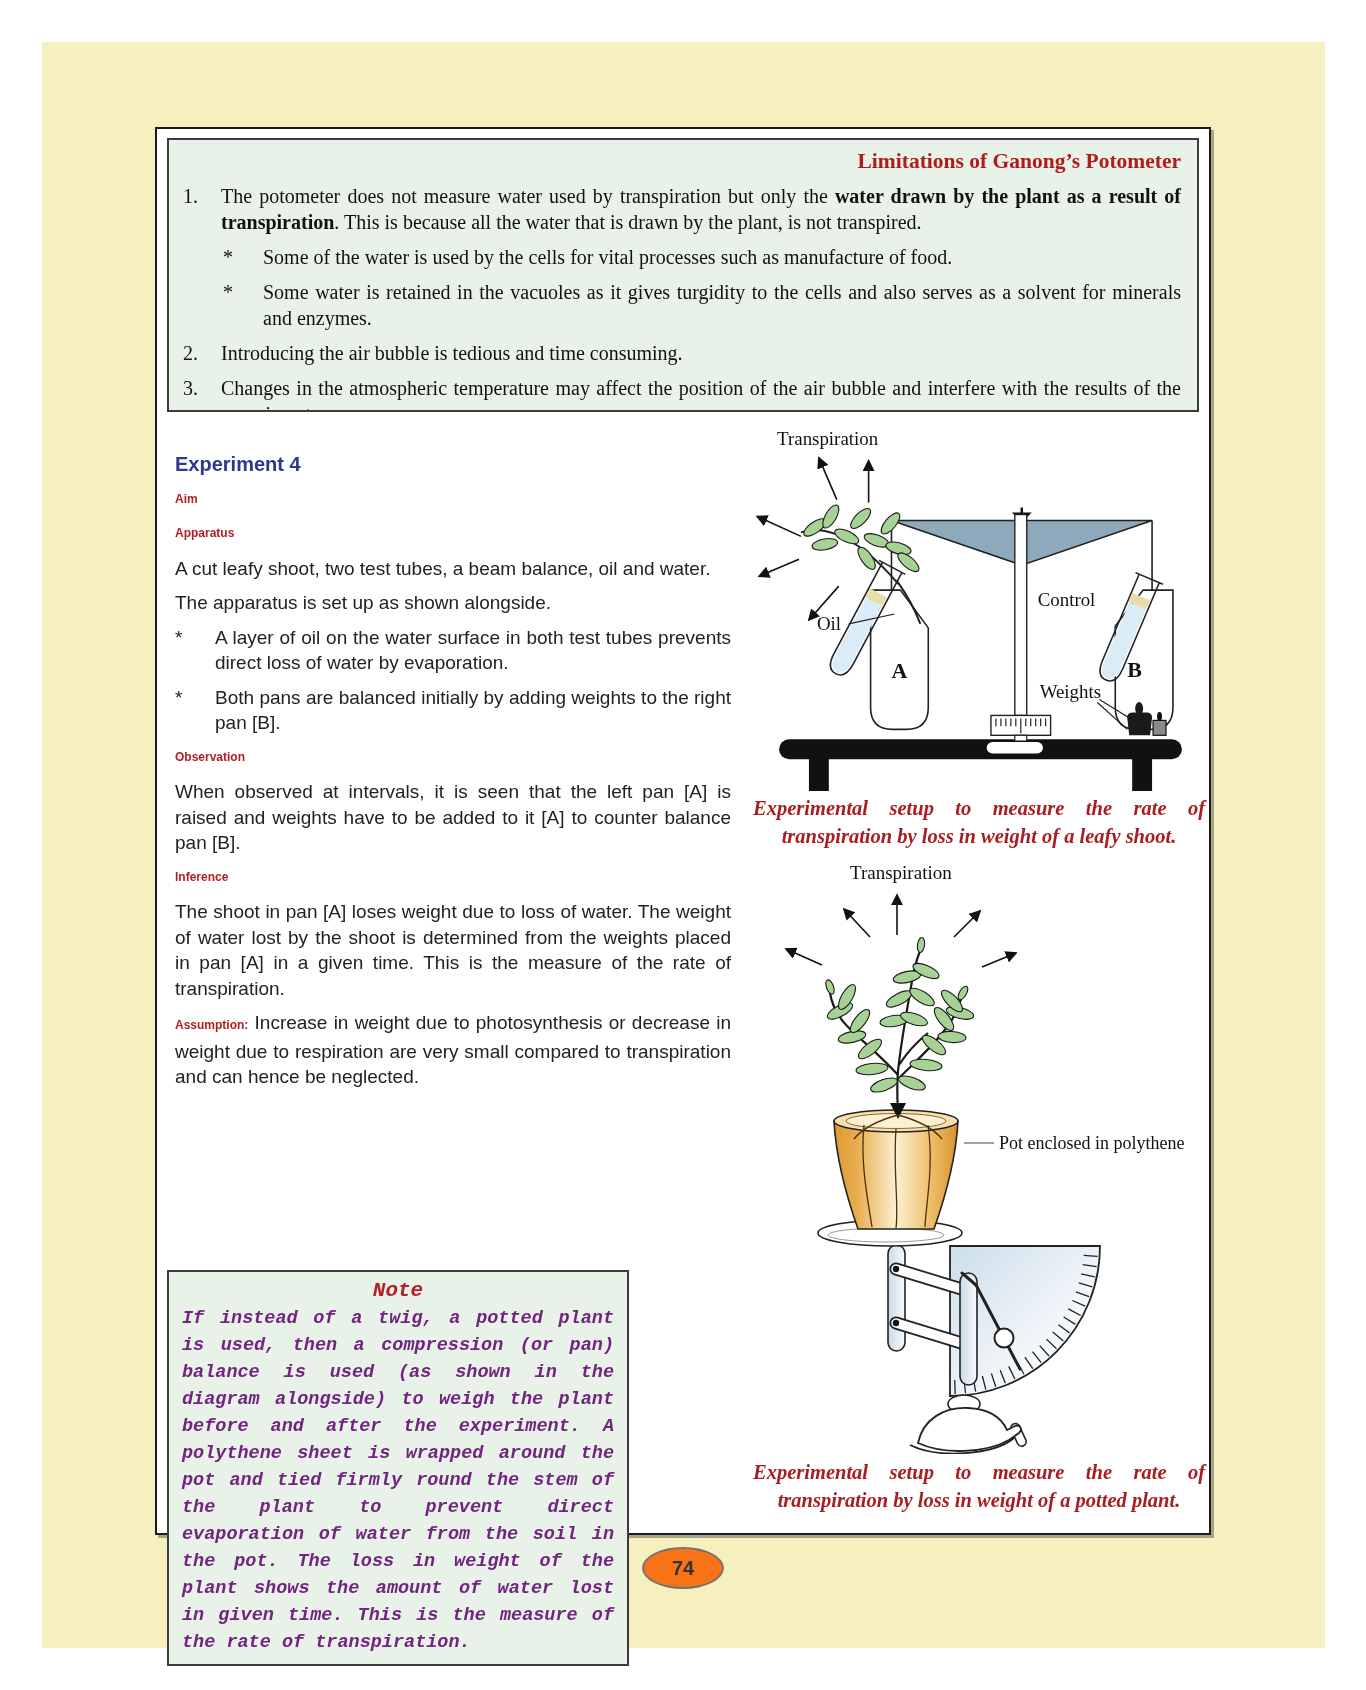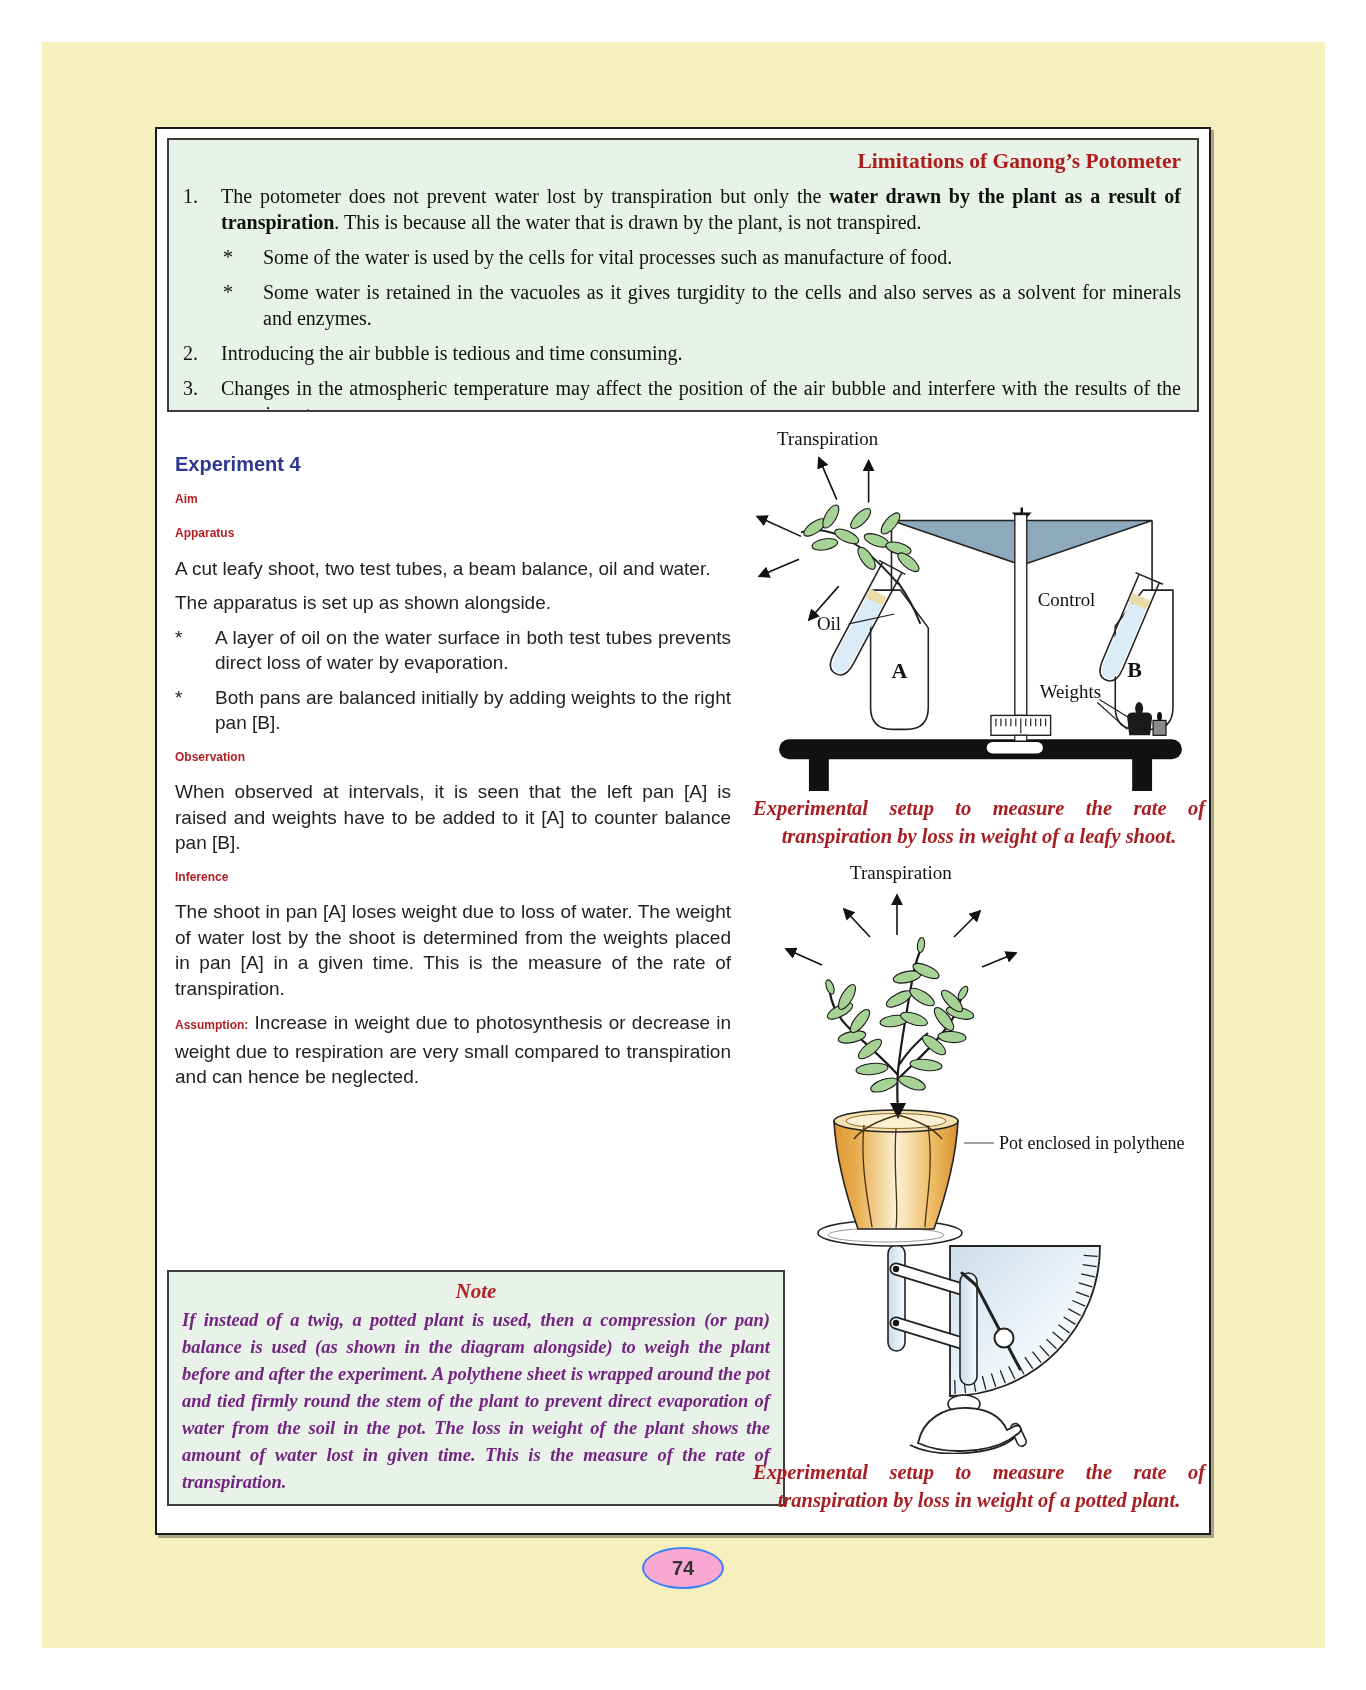--- a/index.html
+++ b/index.html
@@ -29,58 +29,58 @@
     font-family:"Liberation Sans","DejaVu Sans",sans-serif;
     font-size:19px; line-height:25.5px; color:#222;
   }
   .left-col .blk { margin-top:9px; }
   .h-blue { color:#2B3990; font-weight:bold; font-size:20px; }
   .h-red  { color:#B01F24; font-weight:bold; font-size:12px; }
   .para { text-align:justify; }
   .bullet-row { display:grid; grid-template-columns:40px 1fr; text-align:justify; }
   
   .note-box {
-    position:absolute; left:167px; top:1270px; width:618px; box-sizing:border-box;
-    background:#E9F2E9; border:2px solid #3c3c3c; padding:5px 13px 8px;
+    position:absolute; left:167px; top:1270px; width:462px; box-sizing:border-box;
+    background:#E9F2E9; border:2px solid #3c3c3c; padding:5px 13px 8px;font-family:Liberation Mono, monospace;
   }
   .note-title { text-align:center; font-weight:bold; font-style:italic; font-size:21px; color:#B42025; margin:2px 0 3px; }
   .note-text {
     font-weight:bold; font-style:italic; font-size:18.5px; line-height:27px;
     color:#722480; text-align:justify;
   }
   
   .fig1 { position:absolute; left:748px; top:425px; width:465px; height:368px; }
   .fig2 { position:absolute; left:748px; top:852px; width:465px; height:602px; }
   .caption {
     position:absolute; left:753px; width:452px;
     font-weight:bold; font-style:italic; font-size:20.5px; line-height:28px;
     color:#A81D22; text-align:justify; text-align-last:center;
   }
   .caption1 { top:794px; }
   .caption2 { top:1458px; }
   svg text { font-family:"Liberation Serif","DejaVu Serif",serif; fill:#111; }
   
   .page-num {
     position:absolute; left:642px; top:1547px; width:78px; height:38px;
-    background:#f9a8d4; border:2px solid #3b82f6; border-radius:50%;
+    background:#f97316; border:2px solid #737373; border-radius:50%;
     display:flex; align-items:center; justify-content:center;
     font-family:"Liberation Sans","DejaVu Sans",sans-serif; font-size:20px; font-weight:bold; color:#333;
   }
 </style>
 </head>
 <body>
 
 <div class="page-bg"></div>
 <div class="main-box"></div>
 
 <div class="lim-box">
   <div class="lim-title">Limitations of Ganong’s  Potometer</div>
   <div class="lim-item">
     <span>1.</span>
-    <span><span>The potometer does not prevent water lost by transpiration but only the </span><b>water drawn by the plant as a result of transpiration</b><span>. This is because all the water that is drawn by the plant, is not transpired.</span></span>
+    <span><span>The potometer does not measure water used by transpiration but only the </span><b>water drawn by the plant as a result of transpiration</b><span>. This is because all the water that is drawn by the plant, is not transpired.</span></span>
   </div>
   <div class="lim-sub">
     <span>*</span>
     <span>Some of the water is used by the cells for vital processes such as manufacture of food.</span>
   </div>
   <div class="lim-sub">
     <span>*</span>
     <span>Some water is retained in the vacuoles as it gives turgidity to the cells and also serves as a solvent for minerals and enzymes.</span>
   </div>
   <div class="lim-item">

